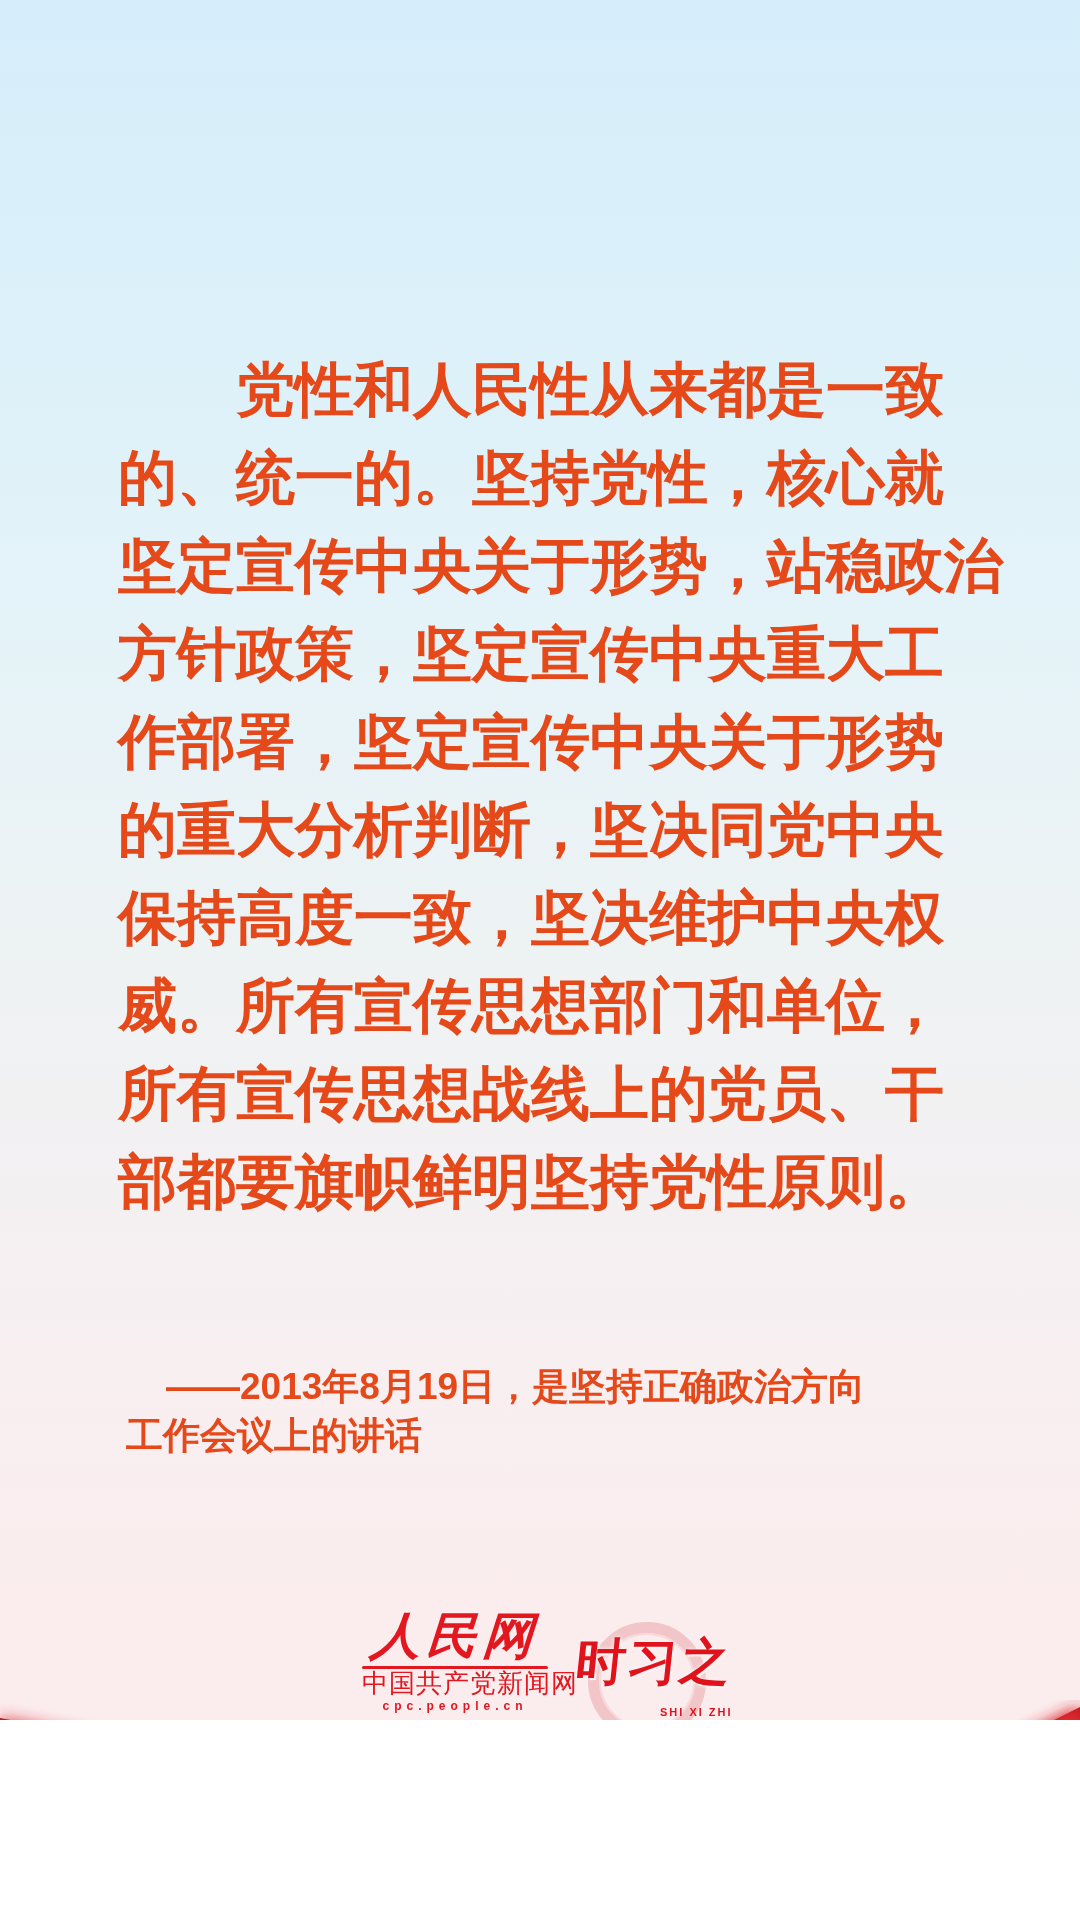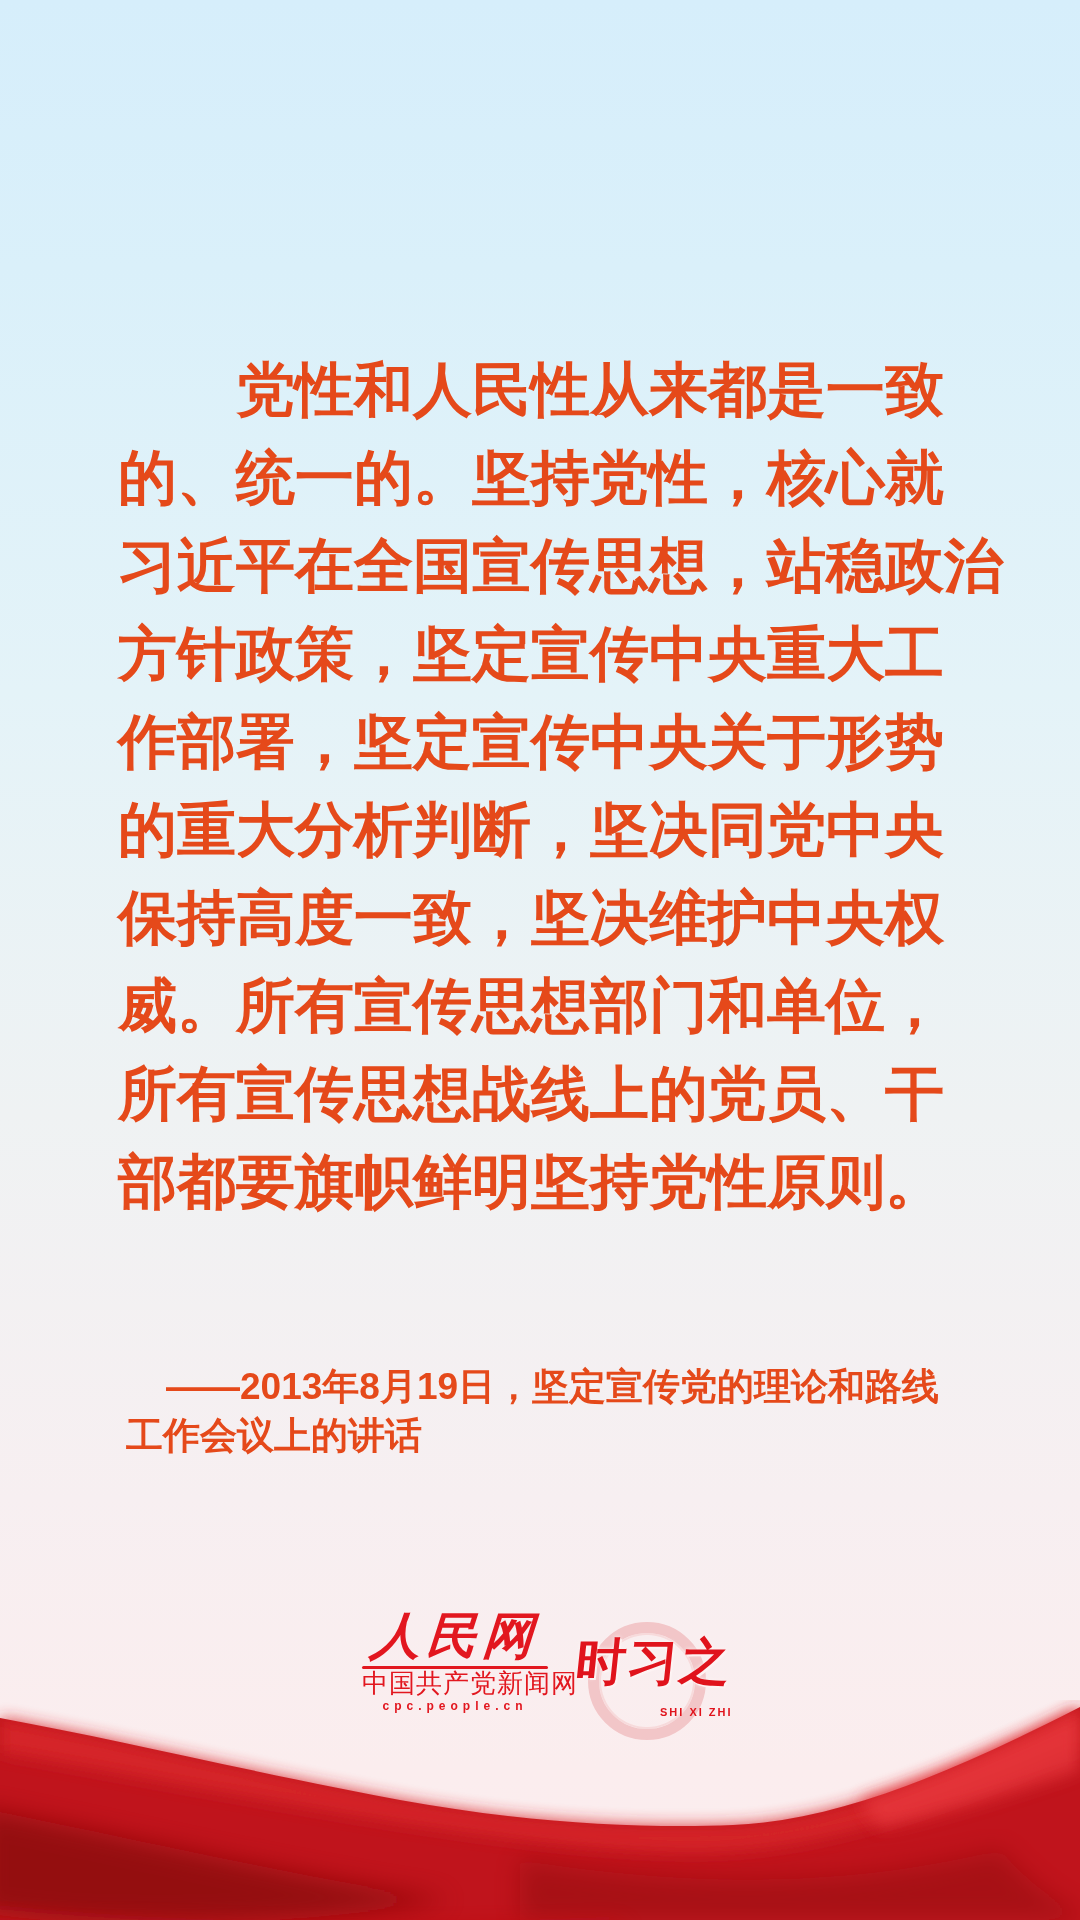--- a/index.html
+++ b/index.html
@@ -2,21 +2,21 @@
 <html><head>
 <meta charset="utf-8">
 <style>
   html,body{margin:0;padding:0;}
   body{
     width:1080px;height:1920px;overflow:hidden;position:relative;
     font-family:"Liberation Sans","DejaVu Sans",sans-serif;
     background:#fff;
   }
   .poster{
-    position:absolute;inset:0;width:1080px;height:1920px;overflow:hidden;
+    position:absolute;inset:0;width:1080px;height:1720px;overflow:hidden;
     background:linear-gradient(180deg,
       #d6eefb 0%, #daf0fa 14%, #e4f3f8 36%,
       #eff2f3 58%, #f7eff1 78%, #fbedee 92%, #fbecee 100%);
   }
   
   .quote{
     position:absolute;left:118px;top:346px;width:830px;
     color:#e5491a;font-weight:700;
   }
   .quote-line{
@@ -64,32 +64,32 @@
   .wave{position:absolute;left:0;top:1700px;width:1080px;height:220px;}
 </style>
 </head>
 <body>
 
 <div class="poster">
 
   <main class="quote" style="color: rgb(229, 73, 26);">
       <div class="quote-line">党性和人民性从来都是一致</div>
       <div class="quote-line">的、统一的。坚持党性，核心就</div>
-      <div class="quote-line">习近平在全国宣传思想，站稳政治</div>
+      <div class="quote-line">坚定宣传中央关于形势，站稳政治</div>
       <div class="quote-line">方针政策，坚定宣传中央重大工</div>
       <div class="quote-line">作部署，坚定宣传中央关于形势</div>
       <div class="quote-line">的重大分析判断，坚决同党中央</div>
       <div class="quote-line">保持高度一致，坚决维护中央权</div>
       <div class="quote-line">威。所有宣传思想部门和单位，</div>
       <div class="quote-line">所有宣传思想战线上的党员、干</div>
       <div class="quote-line">部都要旗帜鲜明坚持党性原则。</div>
     </main>
 
   <div class="attribution" style="color: rgb(229, 73, 26);">
-      <div class="attr-line">——2013年8月19日，坚定宣传党的理论和路线</div>
+      <div class="attr-line">——2013年8月19日，是坚持正确政治方向</div>
       <div class="attr-line">工作会议上的讲话</div>
     </div>
 
   <footer class="logos">
 
     <div class="people-logo">
       <div class="people-title" style="color:#e2171f;">人民网</div>
       <div class="people-divider" style="background:#e2171f;"></div>
       <div class="people-subtitle" style="color:#e2171f;">中国共产党新闻网</div>
       <div class="people-url" style="color:#e2171f;">cpc.people.cn</div>

